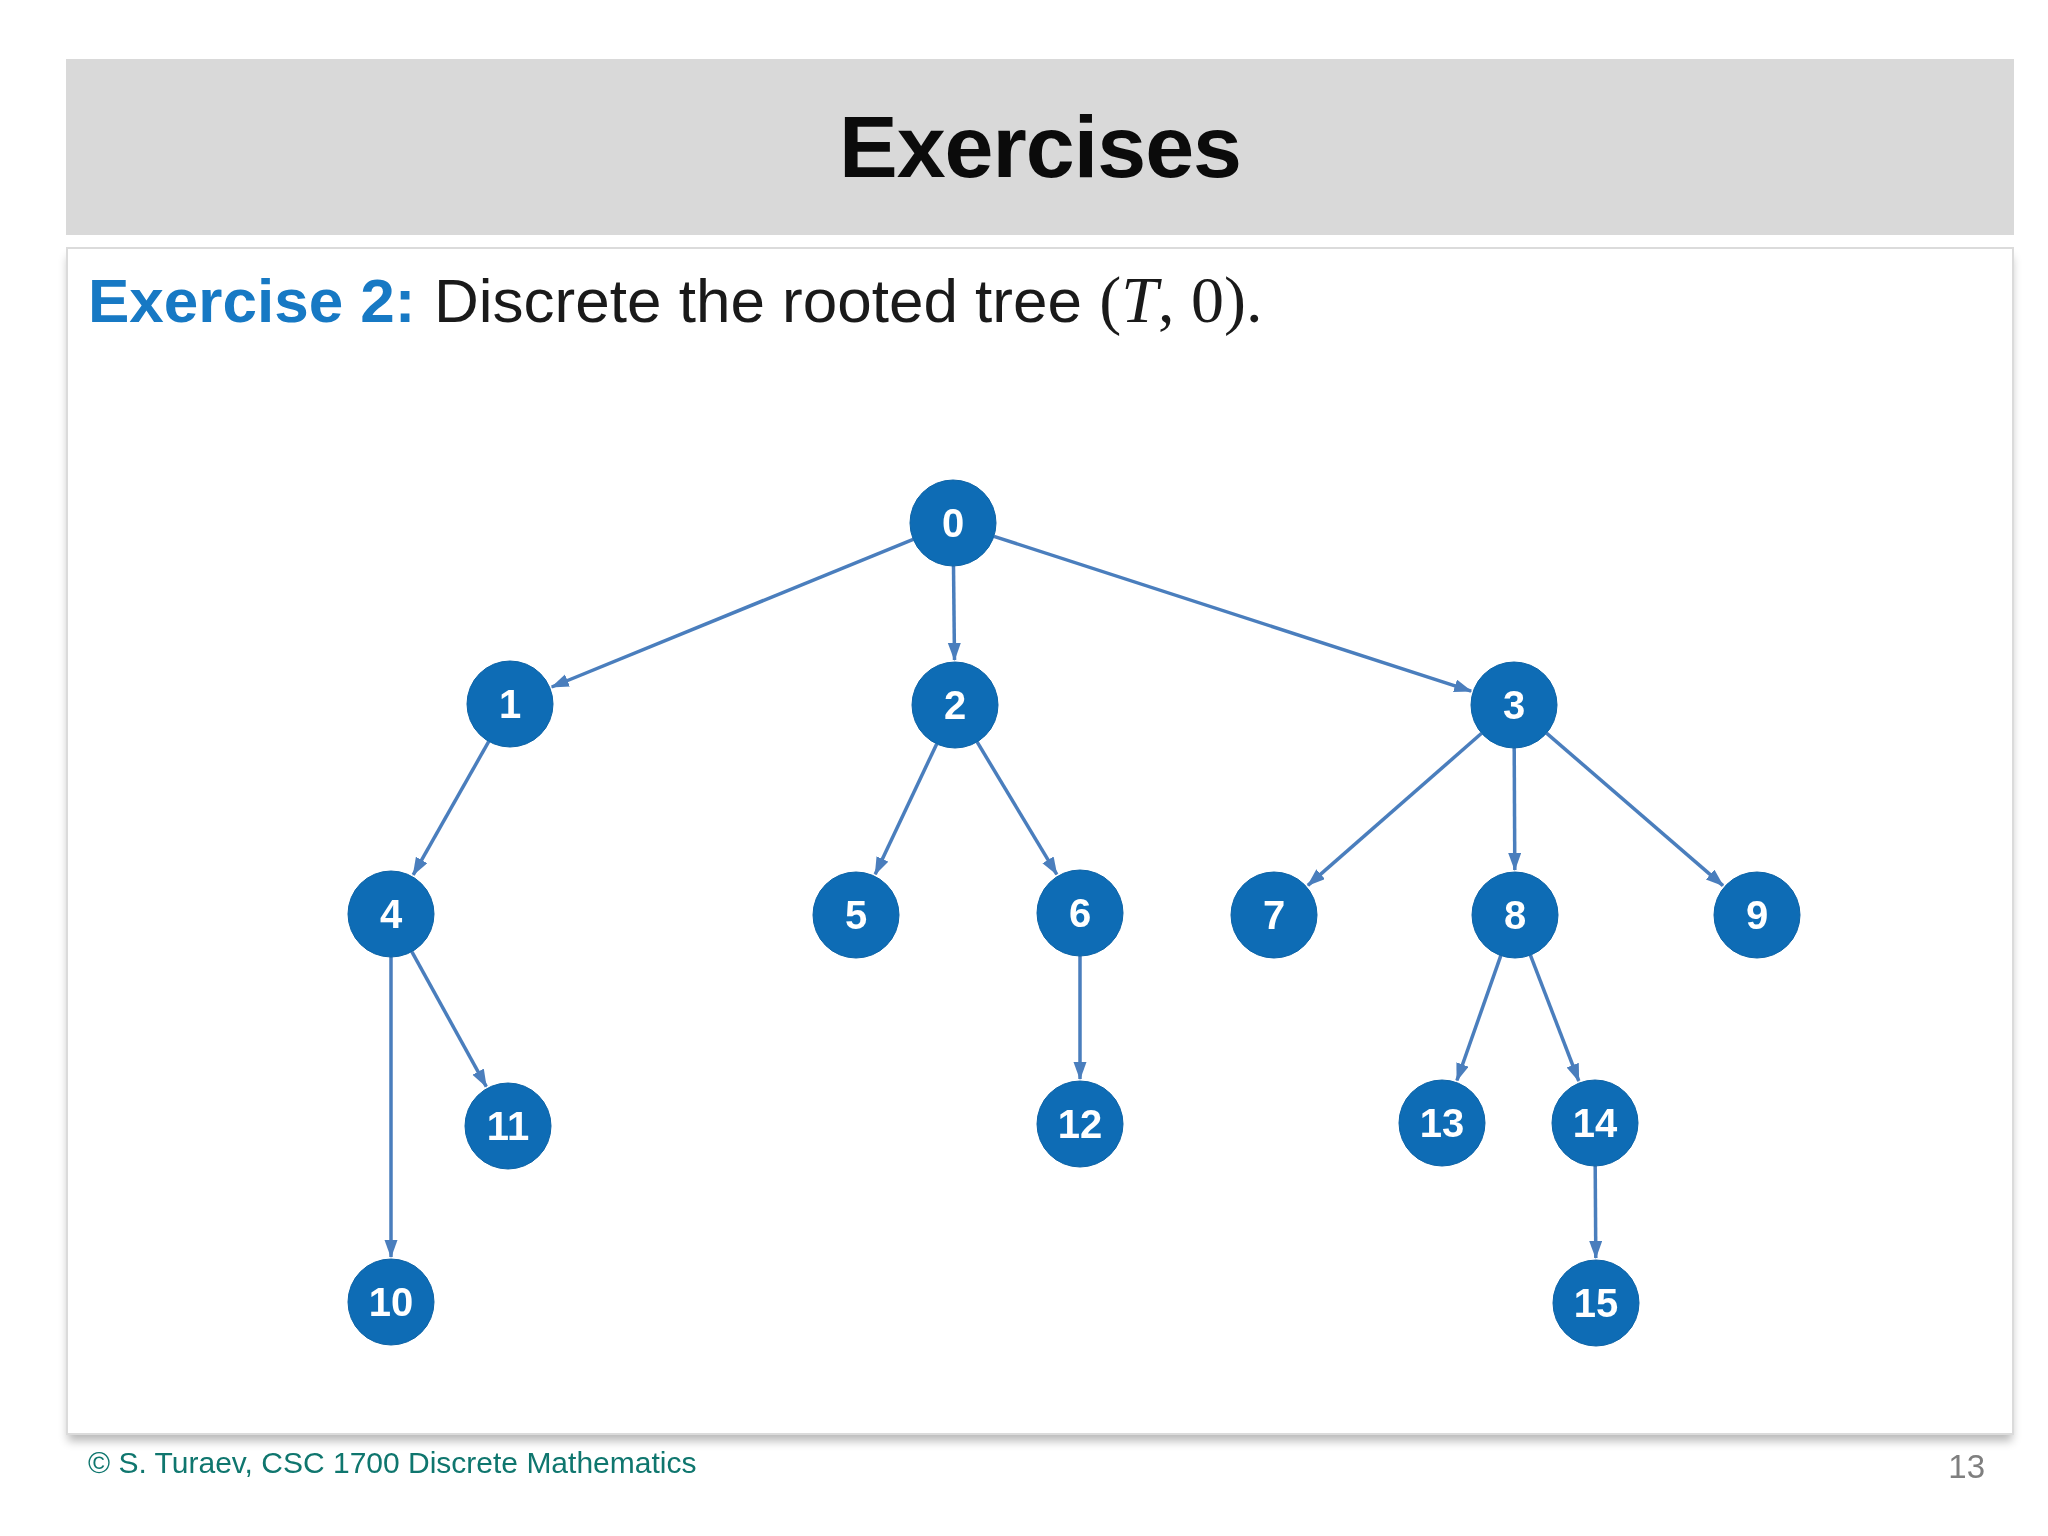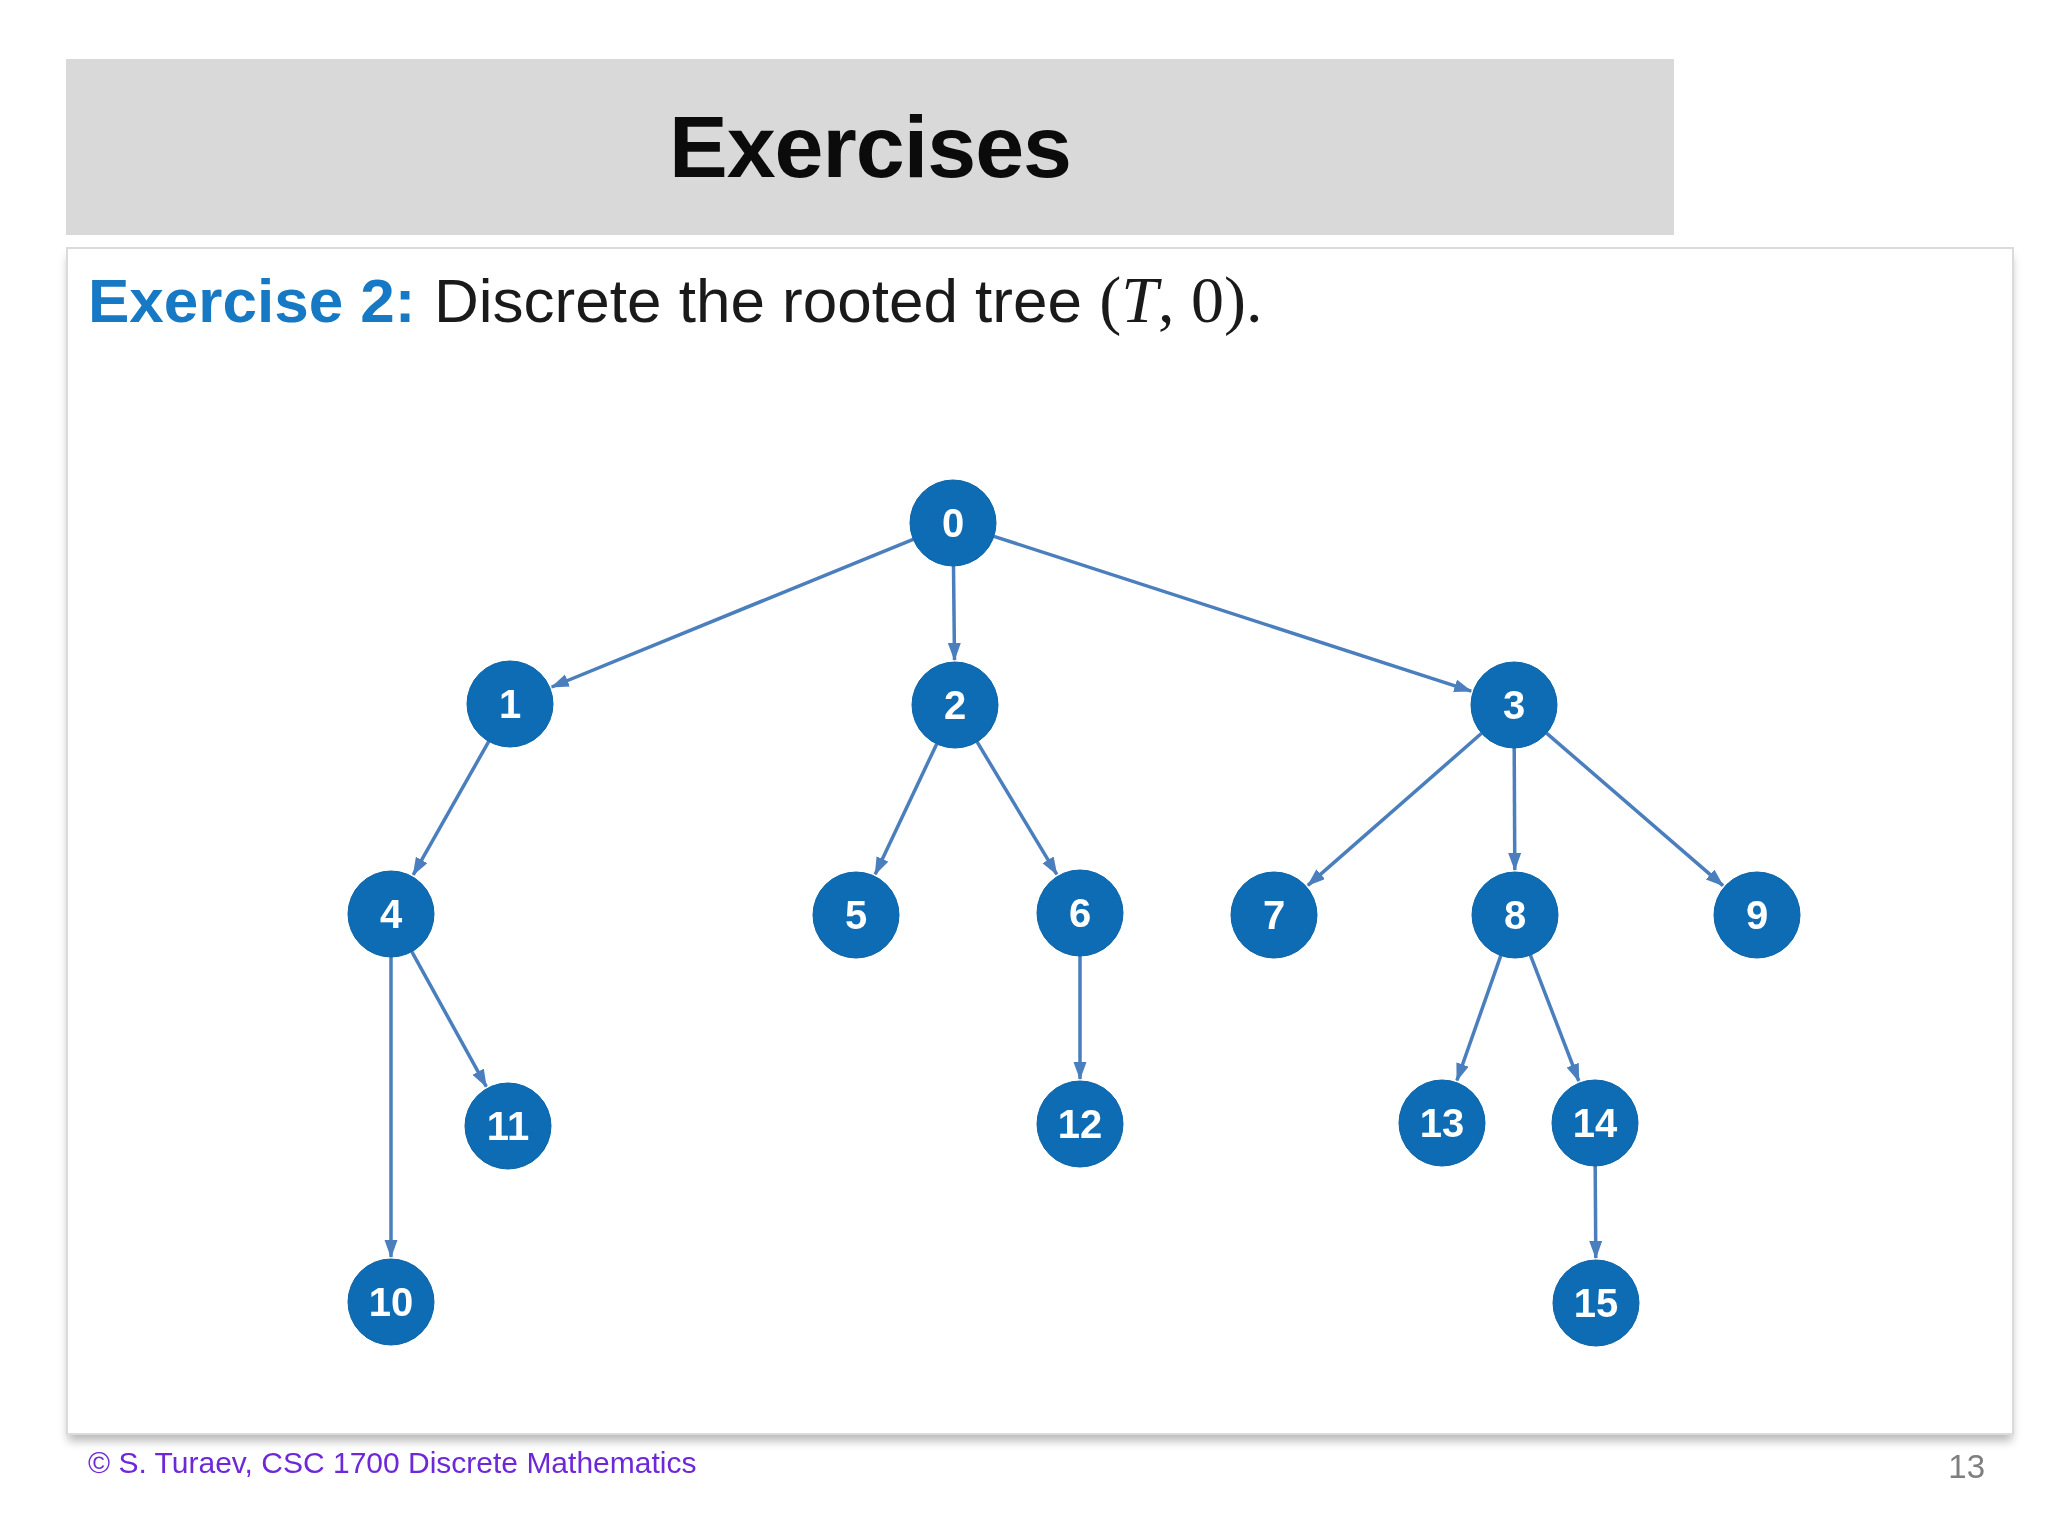--- a/index.html
+++ b/index.html
@@ -6,21 +6,21 @@
   body {
     width: 2048px; height: 1536px;
     background: #ffffff;
     font-family: "Liberation Sans", sans-serif;
     position: relative;
     overflow: hidden;
   }
   .header-bar {
     position: absolute;
     left: 66px; top: 59px;
-    width: 1608px; height: 176px;
+    width: 1948px; height: 176px;
     background: #D9D9D9;
     display: flex; align-items: center; justify-content: center;
   }
   .header-title {
     font-size: 88px;
     font-weight: 700;
     color: #0b0b0b;
     letter-spacing: -1px;
   }
   .content-box {
@@ -173,16 +173,16 @@
           <circle cx="1595" cy="1123" r="43" fill="#0E6CB5" stroke="#0B62A6" stroke-width="1"></circle>
           <text x="1595" y="1137.4" text-anchor="middle" font-size="40" class="node-label-text">14</text>
         </g>
         <g>
           <circle cx="1596" cy="1303" r="43" fill="#0E6CB5" stroke="#0B62A6" stroke-width="1"></circle>
           <text x="1596" y="1317.4" text-anchor="middle" font-size="40" class="node-label-text">15</text>
         </g>
       </g>
   </svg>
 
-  <div class="footer-credit" style="color: #6d28d9;">© S. Turaev, CSC 1700 Discrete Mathematics</div>
+  <div class="footer-credit" style="color: #0f766e;">© S. Turaev, CSC 1700 Discrete Mathematics</div>
   <div class="page-number" style="color: rgb(127, 127, 127);">13</div>
 
 </div>
 
 </body></html>

